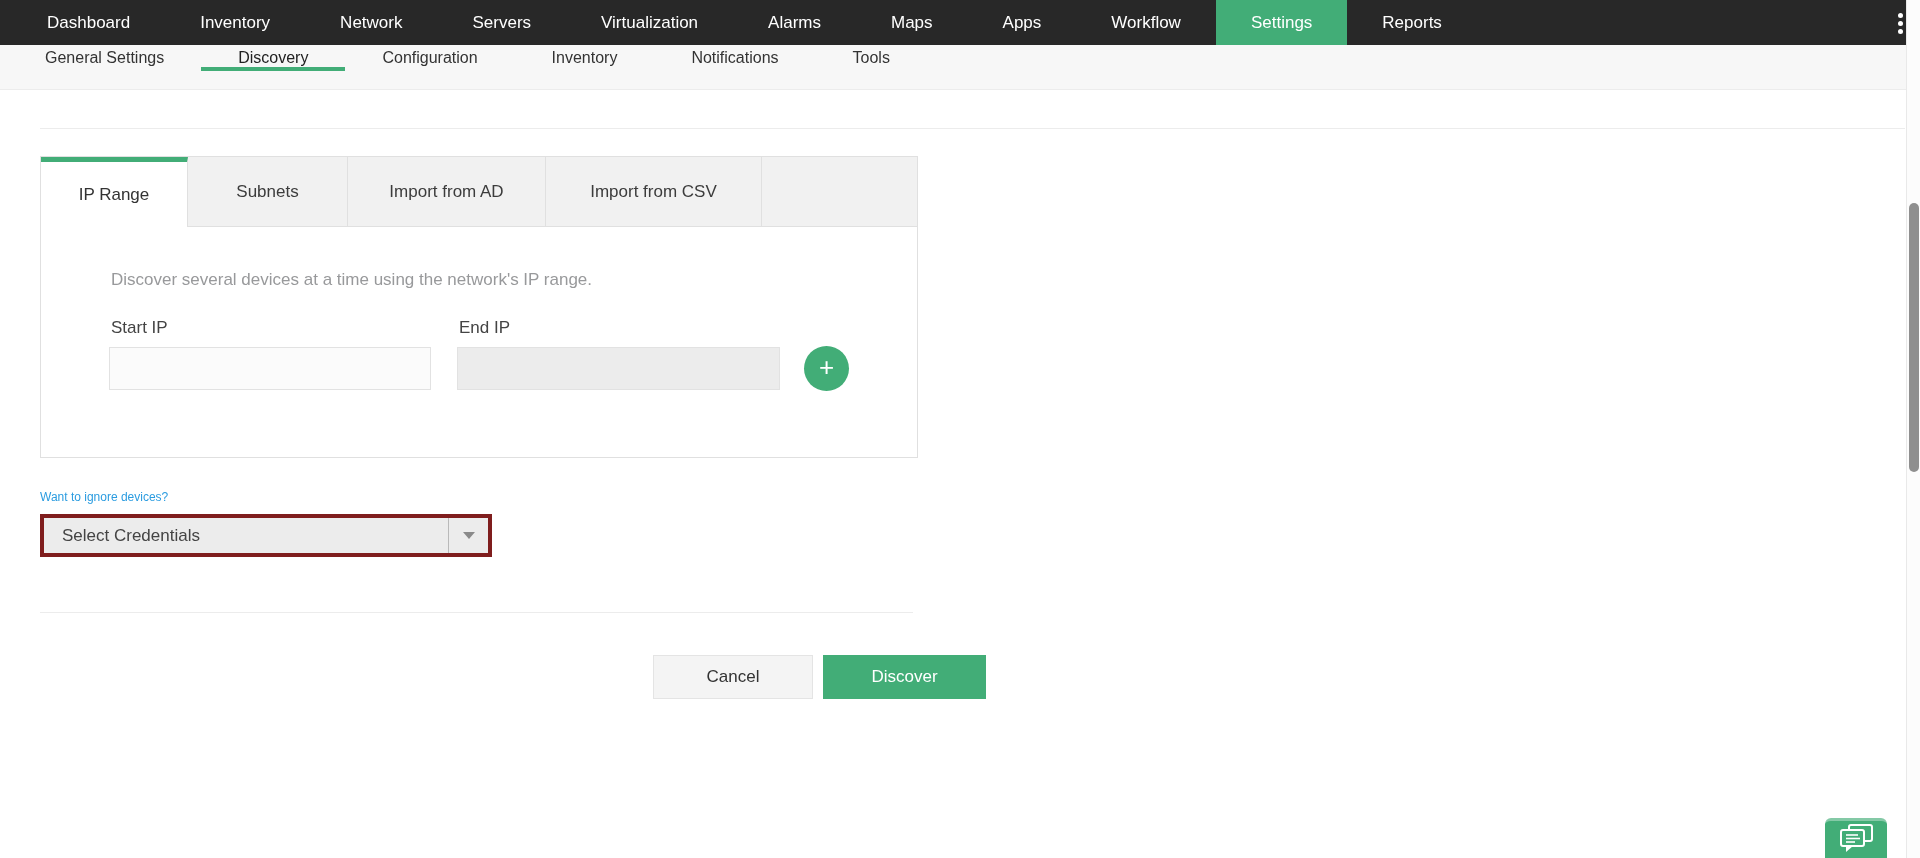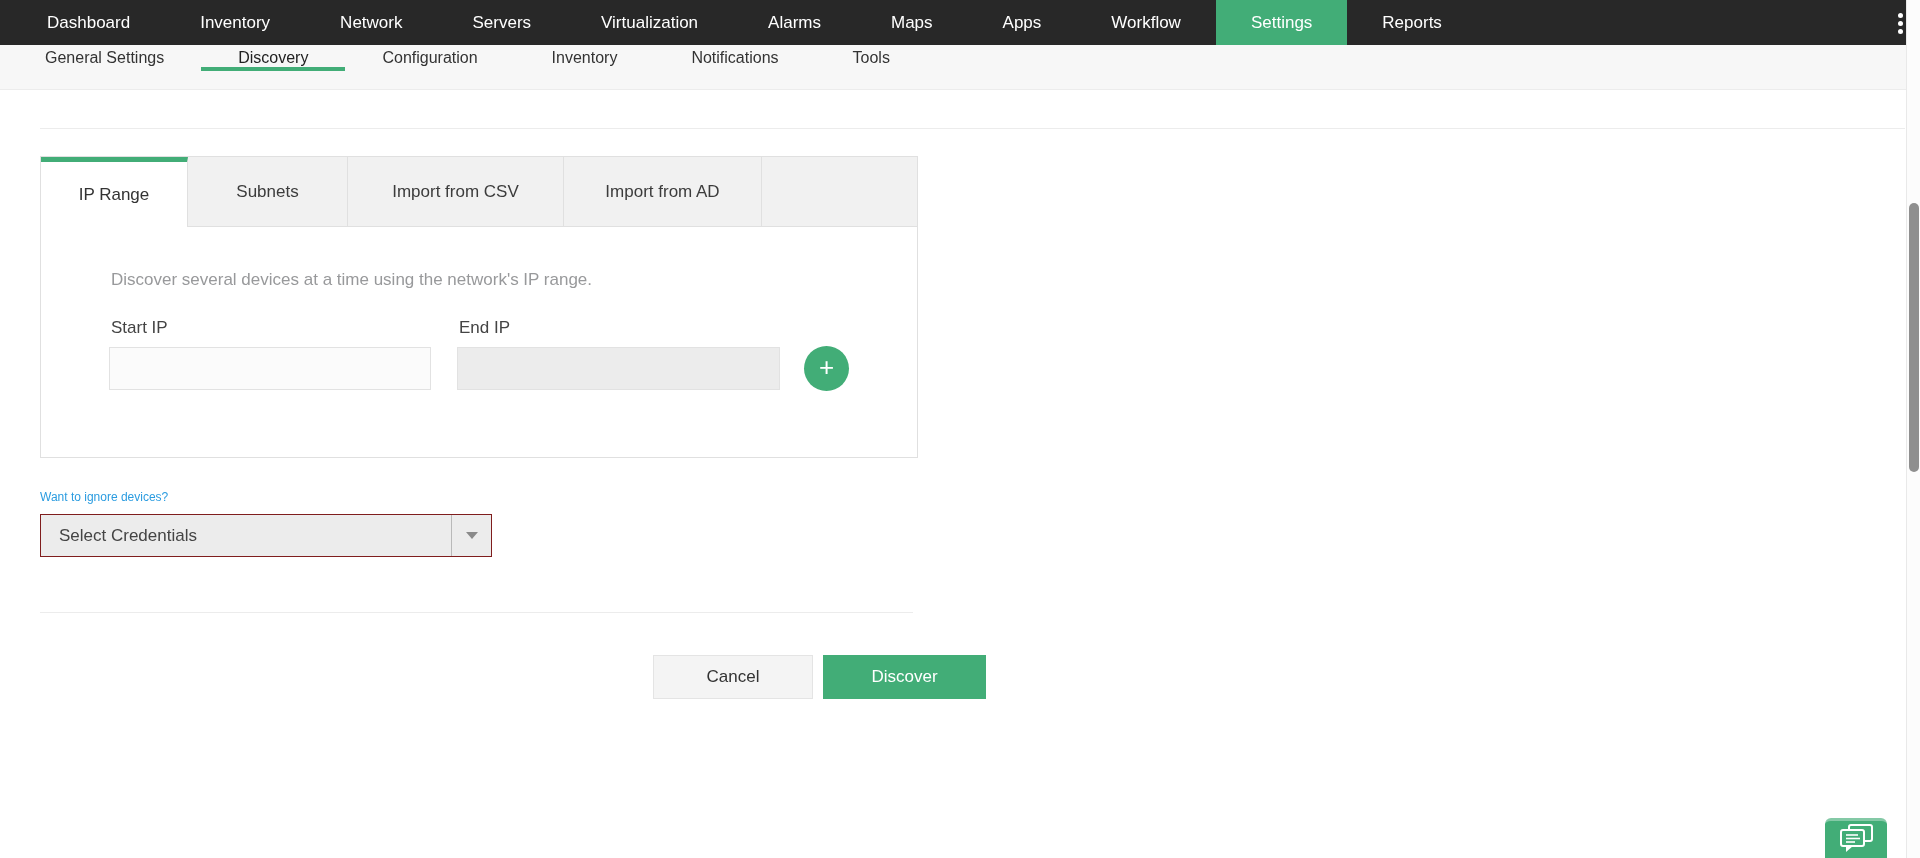--- a/index.html
+++ b/index.html
@@ -60,21 +60,21 @@
                  color:var(--link-blue,#2b9ce0); cursor:pointer; text-decoration:none; }
 
   .cred-row { display:flex; align-items:center; margin-top:31px; height:22px; }
   .cred-label { font-size:17px; color:#444; margin-left:2px; }
   .help-icon { width:21px; height:21px; border-radius:50%; border:1px solid #ccc; background:#fafafa;
                color:#999; font-size:12px; display:flex; align-items:center; justify-content:center;
                margin-left:11px; cursor:pointer; }
   .add-cred-link { font-size:17px; color:var(--link-blue,#2b9ce0); margin-left:186px; cursor:pointer;
                    text-decoration:none; }
 
-  .cred-select { width:452px; height:43px; margin-top:9px; background:#ececec; border:1px solid #7f1d1d;
+  .cred-select { width:452px; height:43px; margin-top:9px; background:#ececec; border:4px solid #7f1d1d;
                  display:flex; align-items:center; cursor:pointer; }
   .cred-select .sel-text { flex:1; padding-left:18px; font-size:17px; color:#444; }
   .sel-arrow-box { width:40px; height:100%; border-left:1px solid #b9b9b9; display:flex;
                    align-items:center; justify-content:center; }
   .sel-arrow { width:0; height:0; border-left:6px solid transparent; border-right:6px solid transparent;
                border-top:7px solid #8a8a8a; }
 
   .bottom-divider { height:1px; background:#ececec; margin-top:55px; width:873px; }
 
   .actions { display:flex; margin-top:42px; margin-left:613px; }
@@ -127,22 +127,22 @@
 </div>
 
 <div class="content">
   <div class="title-divider"></div>
 
 
   <div class="tabbox">
     <div class="tabrow">
       <div class="dtab t1 active">IP Range</div>
       <div class="dtab t2">Subnets</div>
+      <div class="dtab t3">Import from AD</div>
       <div class="dtab t4">Import from CSV</div>
-      <div class="dtab t3">Import from AD</div>
       <div class="tab-filler"></div>
     </div>
 
     <div class="panel">
       <div class="panel-desc">Discover several devices at a time using the network's IP range.</div>
       <div class="ip-labels">
         <div class="ip-label start">Start IP</div>
         <div class="ip-label">End IP</div>
       </div>
       <div class="ip-row">

